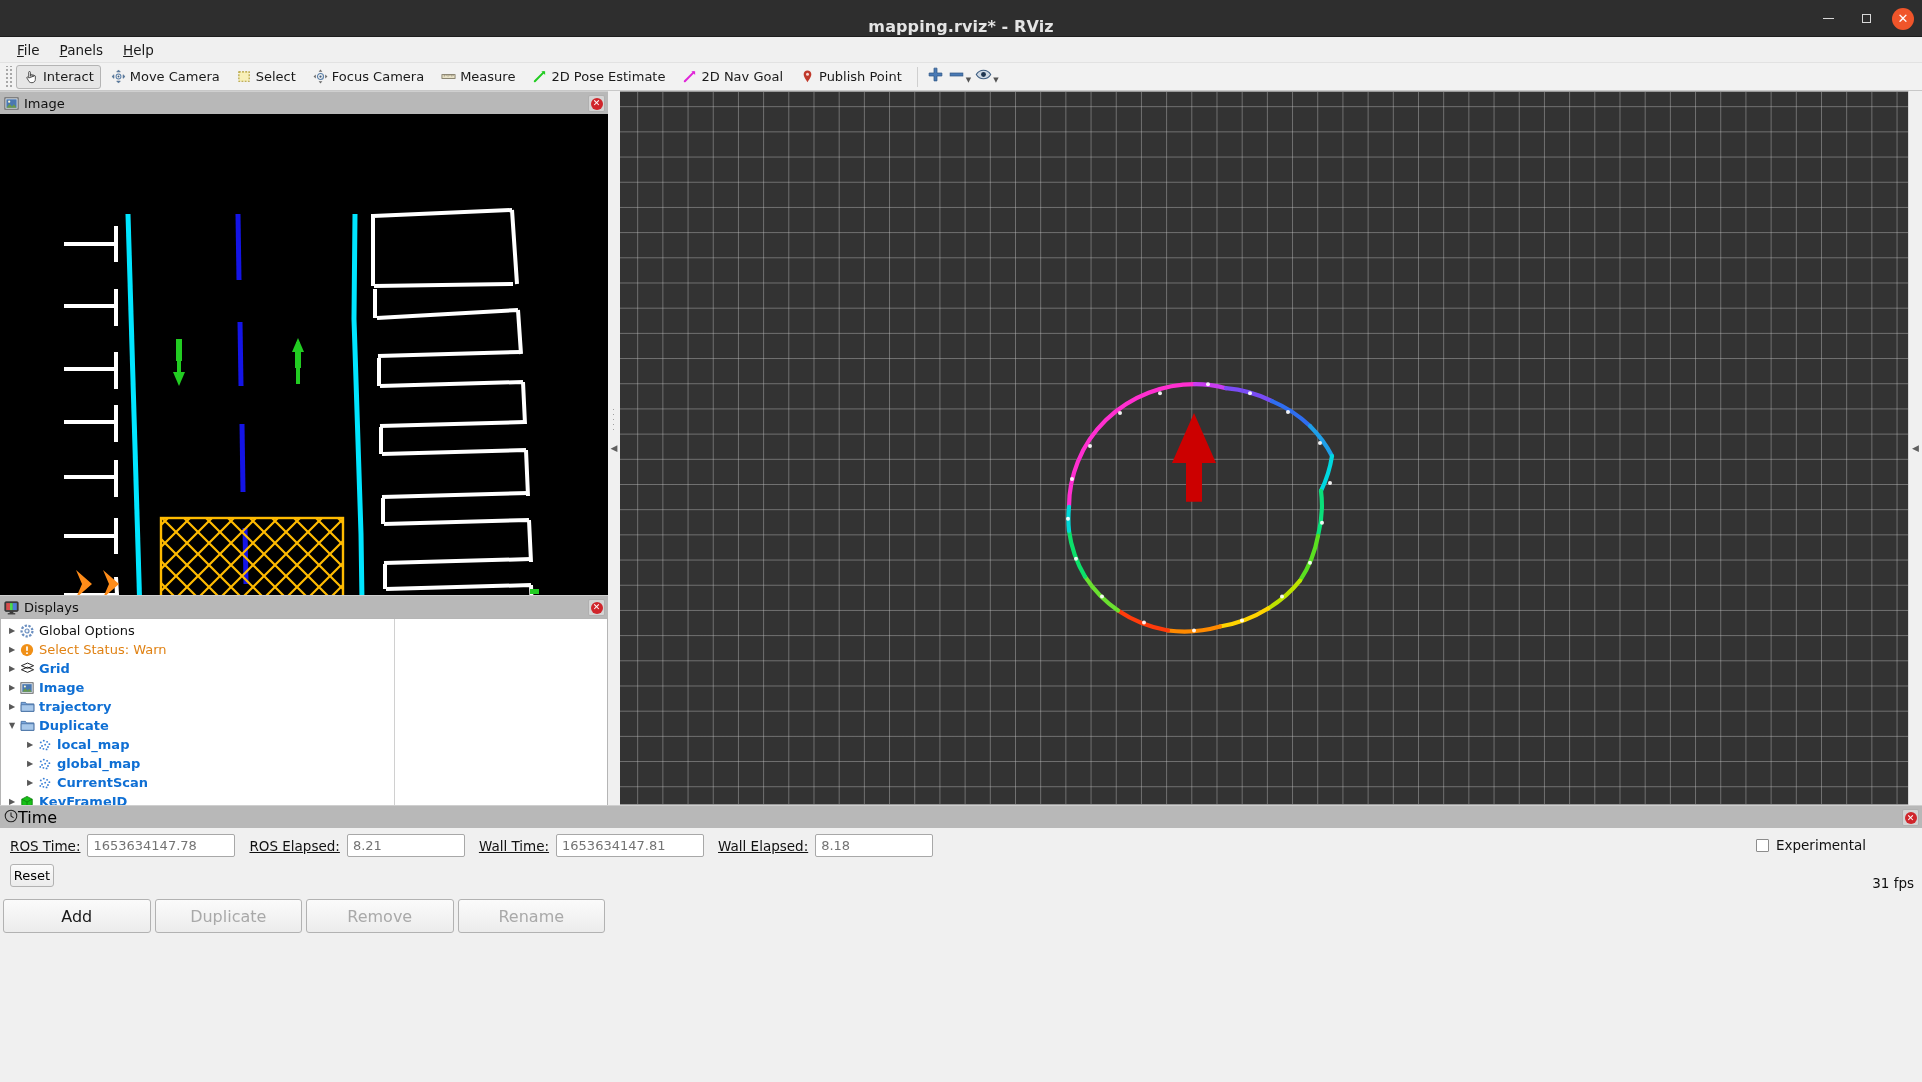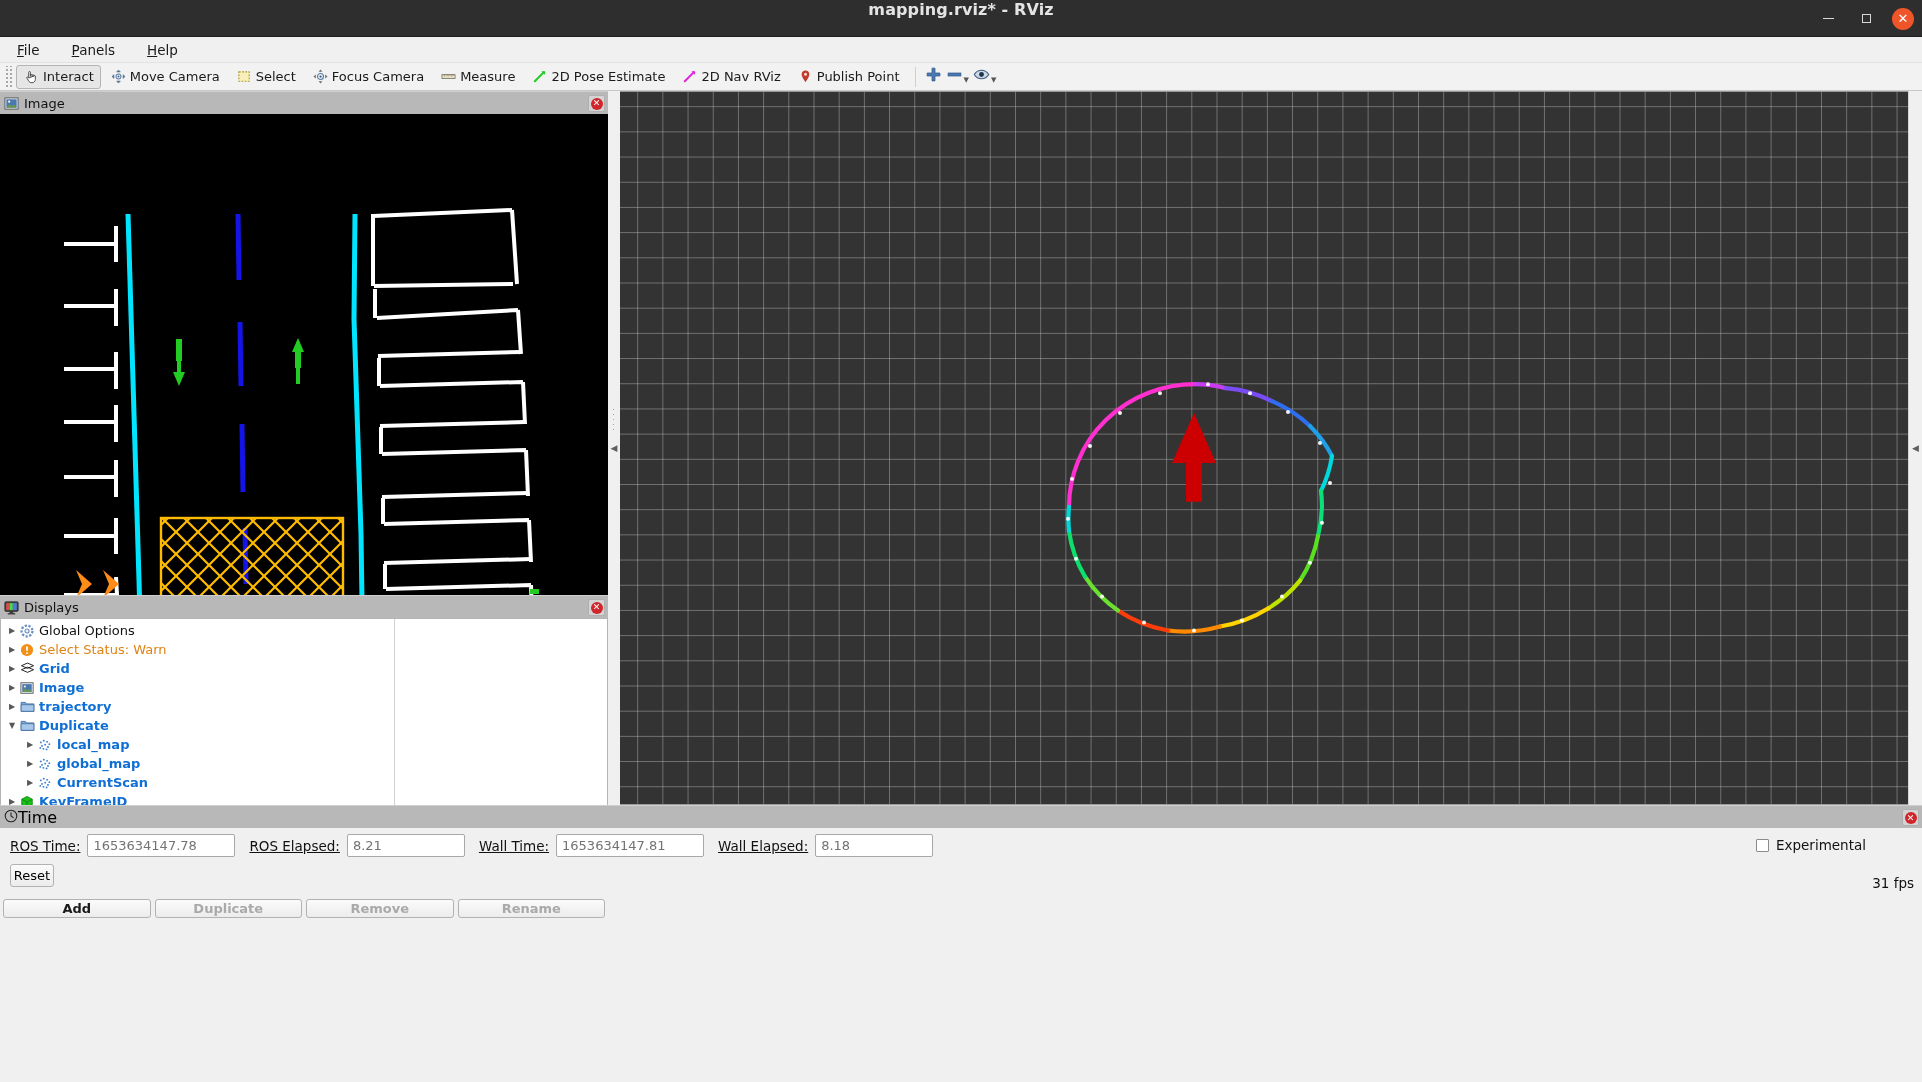--- a/index.html
+++ b/index.html
@@ -8,21 +8,21 @@
     width: 1922px; height: 1082px;
     overflow: hidden;
     font-family: "DejaVu Sans", "Liberation Sans", sans-serif;
     background: #f0f0f0;
   }
 
   
   #titlebar {
     height: 37px; width: 100%;
     background: #2e2e2e;
-    display: flex; align-items: flex-start; justify-content: center;
+    display: flex; align-items: flex-end; justify-content: center;
     position: relative;
     border-bottom: 1px solid #1d1d1d;
   }
   #titlebar .title {
     color: #e4e4e4; font-size: 16px; font-weight: bold;
     letter-spacing: .1px;
   }
   #winbtns {
     position: absolute; right: 8px; top: 0; height: 37px;
     display: flex; align-items: center; gap: 14px;
@@ -37,21 +37,21 @@
     background: #f0552a; border-radius: 50%;
     width: 22px; height: 22px; color: #fff; font-size: 13px;
   }
   .winbtn .bar { display:block; width:11px; height:1px; background:#d8d8d8; }
   .winbtn .sq { display:block; width:9px; height:9px; border:1px solid #d8d8d8; }
 
   
   #menubar {
     height: 26px; background: #f0f0f0;
     display: flex; align-items: center;
-    padding-left: 8px; gap: 14px;
+    padding-left: 8px; gap: 2px;
     border-bottom: 1px solid #e2e2e2;
   }
   #menubar .mi {
     padding: 3px 9px; font-size: 13.5px; color: #1a1a1a; cursor: pointer;
   }
   #menubar .mi u { text-decoration: underline; }
 
   
   #toolbar {
     height: 28px; background: #f2f2f2;
@@ -159,25 +159,25 @@
   }
   #splithandle .dots {
     width: 26px; height: 3px;
     background-image: radial-gradient(circle, #9a9a9a 0.8px, transparent 0.8px);
     background-size: 4px 3px;
   }
   #displaybtns {
     display: flex; gap: 4px; padding: 6px 3px 5px 3px; flex: 0 0 auto;
   }
   .dbtn {
-    flex: 1 1 0; height: 19px;
+    flex: 1 1 0; height: 34px;
     background: linear-gradient(#fbfbfb, #ececec);
     border: 1px solid #b2b2b2; border-radius: 3px;
-    font-size: 13px; color: #1a1a1a; cursor: pointer;
-    display: flex; align-items: center; justify-content: center; font-weight: bold;
+    font-size: 16px; color: #1a1a1a; cursor: pointer;
+    display: flex; align-items: center; justify-content: center;
   }
   .dbtn.disabled { color: #a9a9a9; cursor: default; background: linear-gradient(#fbfbfb, #ececec); }
 
   
   .vsplit {
     width: 12px; flex: 0 0 12px; background: #f0f0f0;
     display: flex; align-items: center; justify-content: center;
     cursor: col-resize; position: relative;
   }
   .vsplit .arrow {
@@ -346,21 +346,21 @@
     <span>2D Pose Estimate</span>
   </div>
 
   <div class="tbtn">
     <span class="ico">
       <svg width="15" height="15" viewBox="0 0 16 16">
         <path d="M3 13L12.4 3.6" stroke="#e024d8" stroke-width="2.2" stroke-linecap="round"></path>
         <path d="M10 2.5h4v4z" fill="#e024d8"></path>
       </svg>
     </span>
-    <span>2D Nav RViz</span>
+    <span>2D Nav Goal</span>
   </div>
 
   <div class="tbtn">
     <span class="ico">
       <svg width="15" height="15" viewBox="0 0 16 16">
         <path d="M8 1.6c2.3 0 4.1 1.8 4.1 4 0 3-4.1 8.4-4.1 8.4S3.9 8.6 3.9 5.6c0-2.2 1.8-4 4.1-4z" fill="#c0392b"></path>
         <circle cx="8" cy="5.6" r="1.6" fill="#f5d9d5"></circle>
       </svg>
     </span>
     <span>Publish Point</span>

